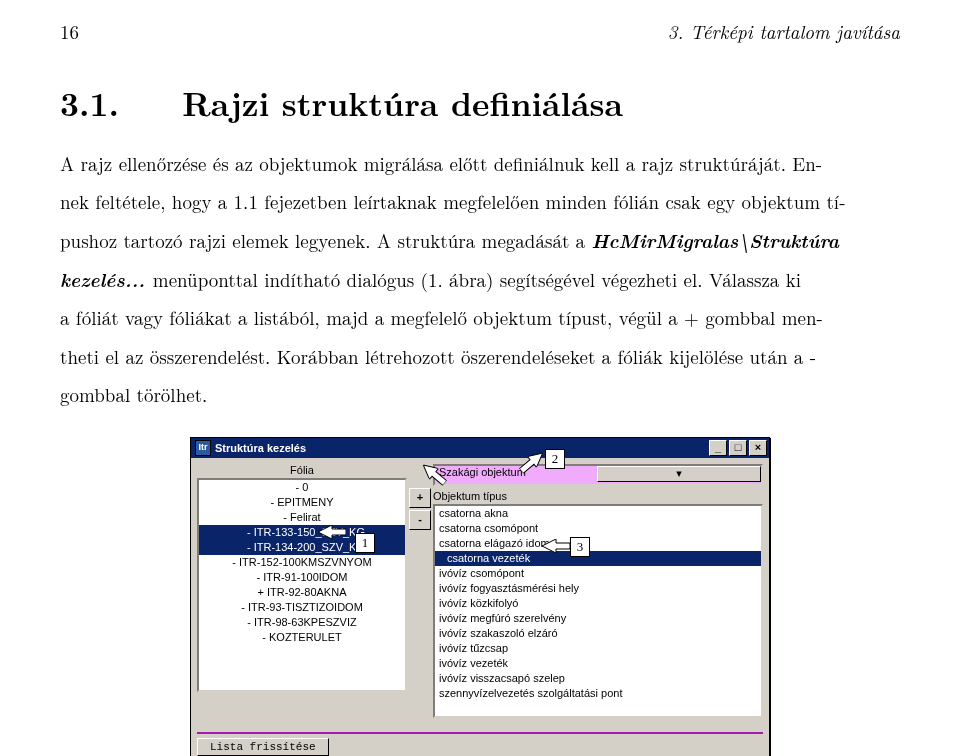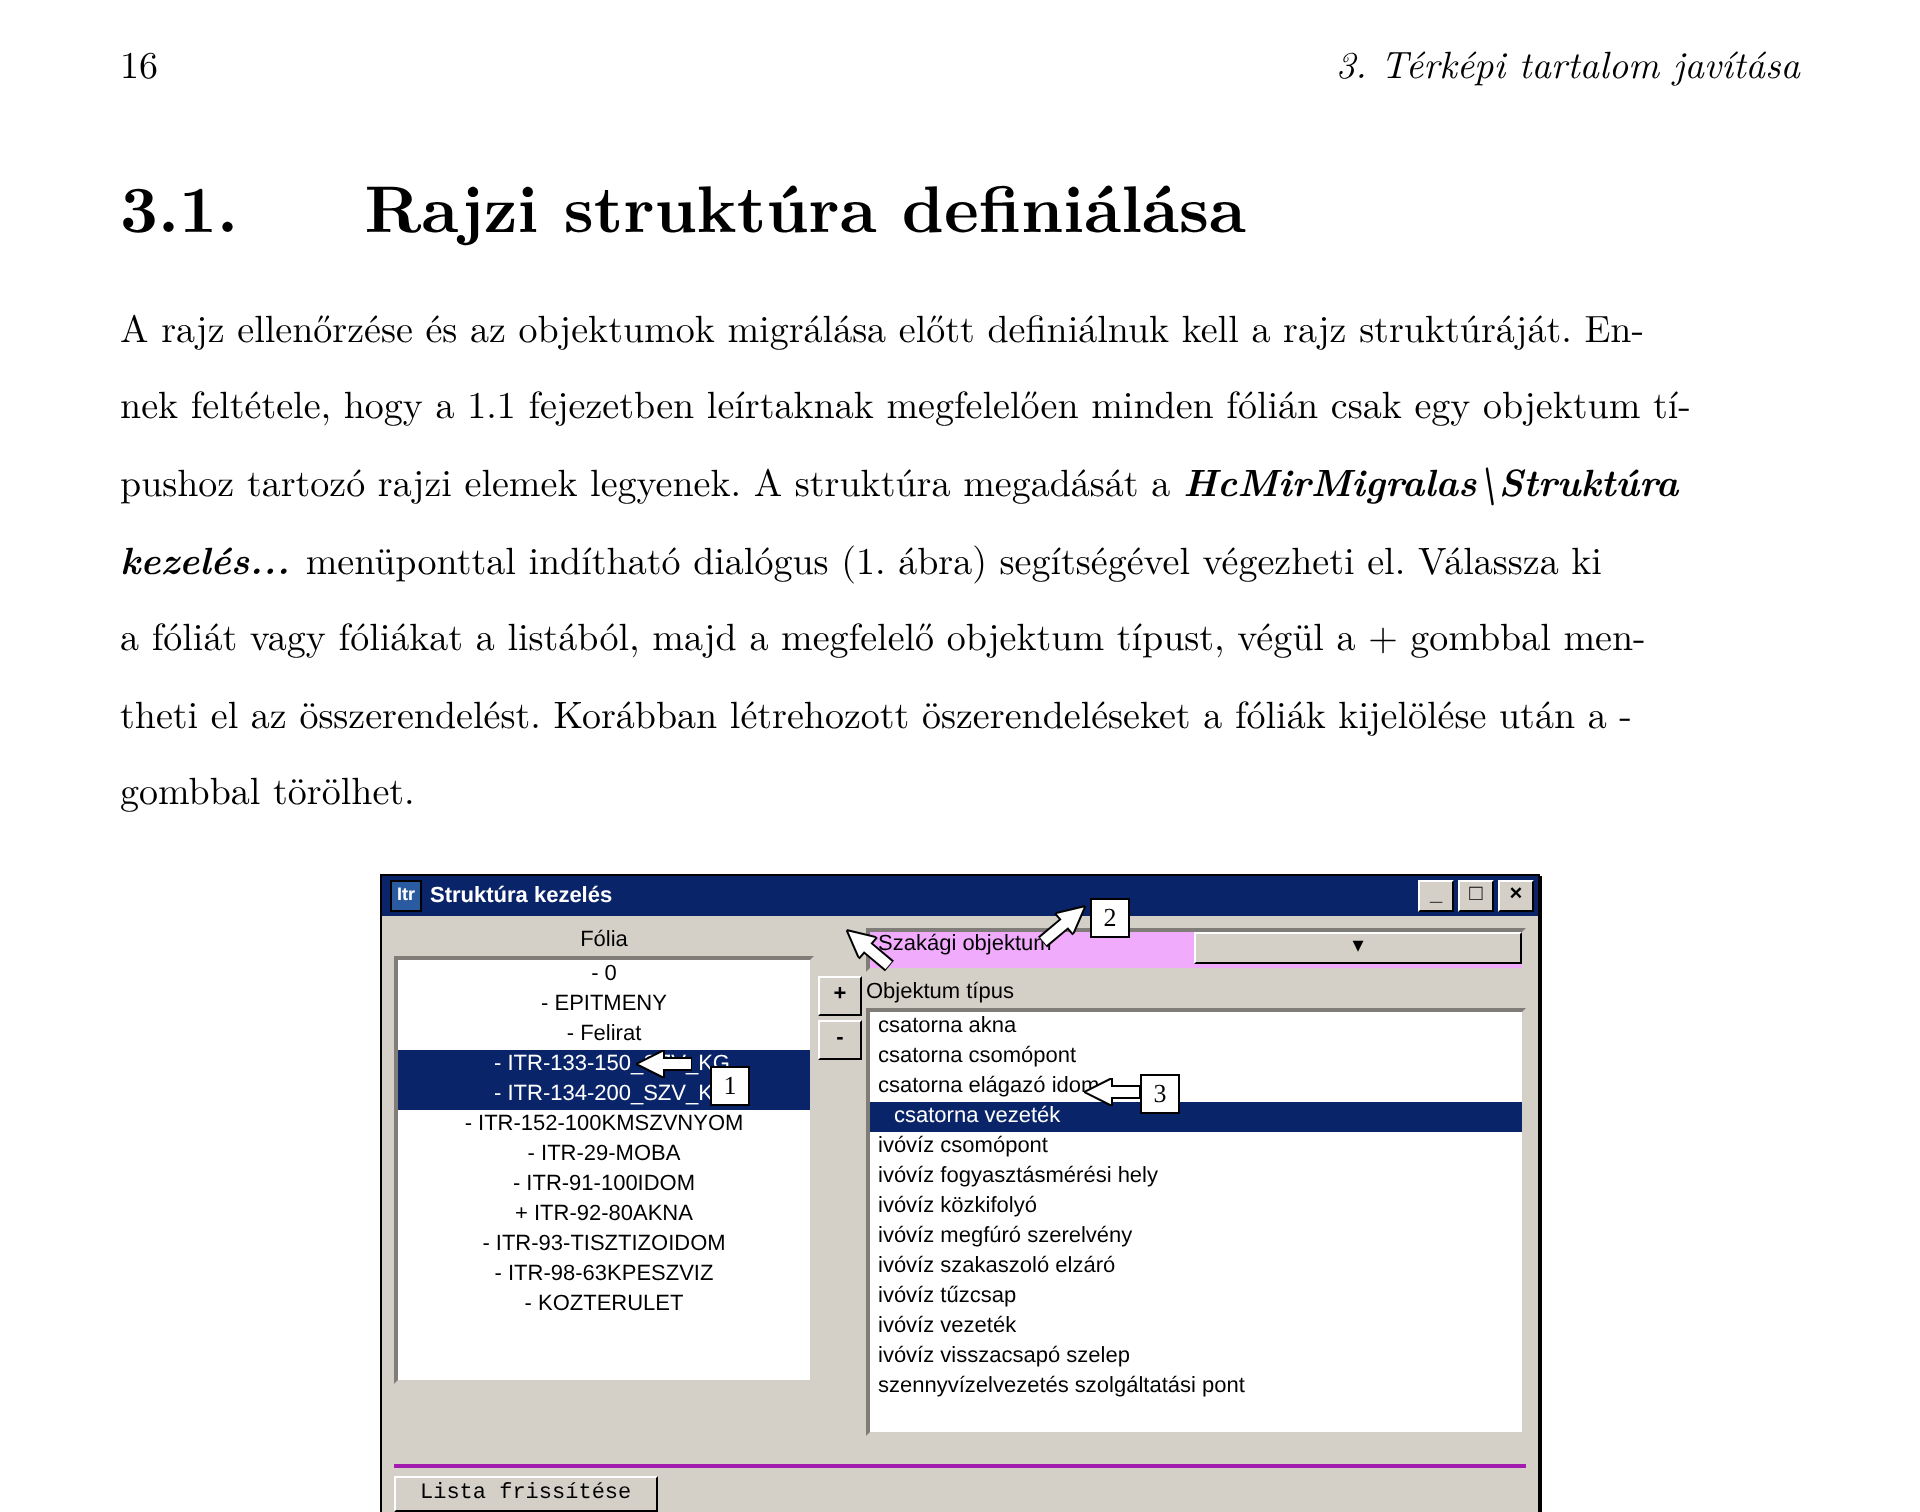--- a/index.html
+++ b/index.html
@@ -176,21 +176,20 @@
         <div class="cols">
           <div class="colL">
             <span class="lbl">Fólia</span>
             <div class="listbox l1" id="folia-list">
                 <div class="item">- 0</div>
                 <div class="item">- EPITMENY</div>
                 <div class="item">- Felirat</div>
                 <div class="item sel">- ITR-133-150_SZV_KG</div>
                 <div class="item sel">- ITR-134-200_SZV_KG</div>
                 <div class="item">- ITR-152-100KMSZVNYOM</div>
-                <div class="item">- ITR-29-MOBA</div>
                 <div class="item">- ITR-91-100IDOM</div>
                 <div class="item">+ ITR-92-80AKNA</div>
                 <div class="item">- ITR-93-TISZTIZOIDOM</div>
                 <div class="item">- ITR-98-63KPESZVIZ</div>
                 <div class="item">- KOZTERULET</div>
               </div>
           </div>
           <div class="colM">
             <div class="midbtn">+</div>
             <div class="midbtn">-</div>

